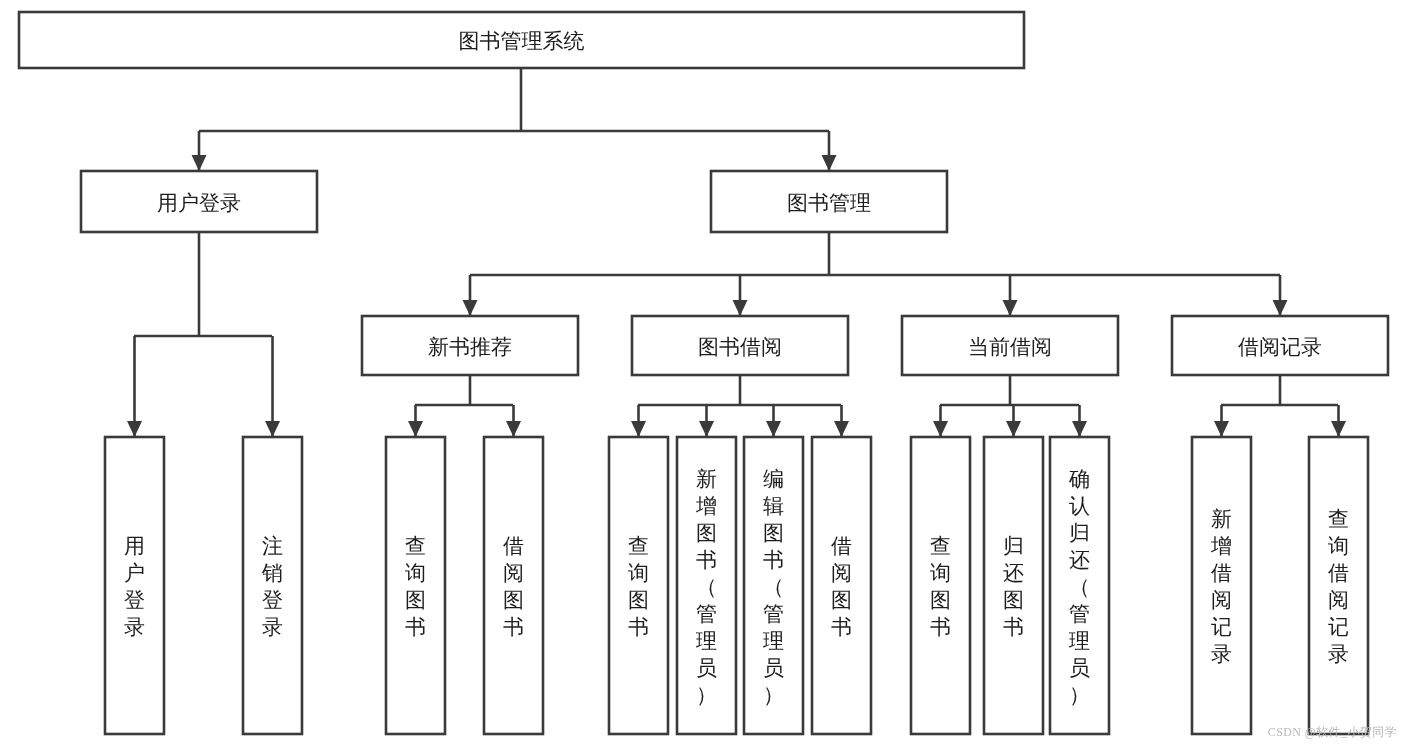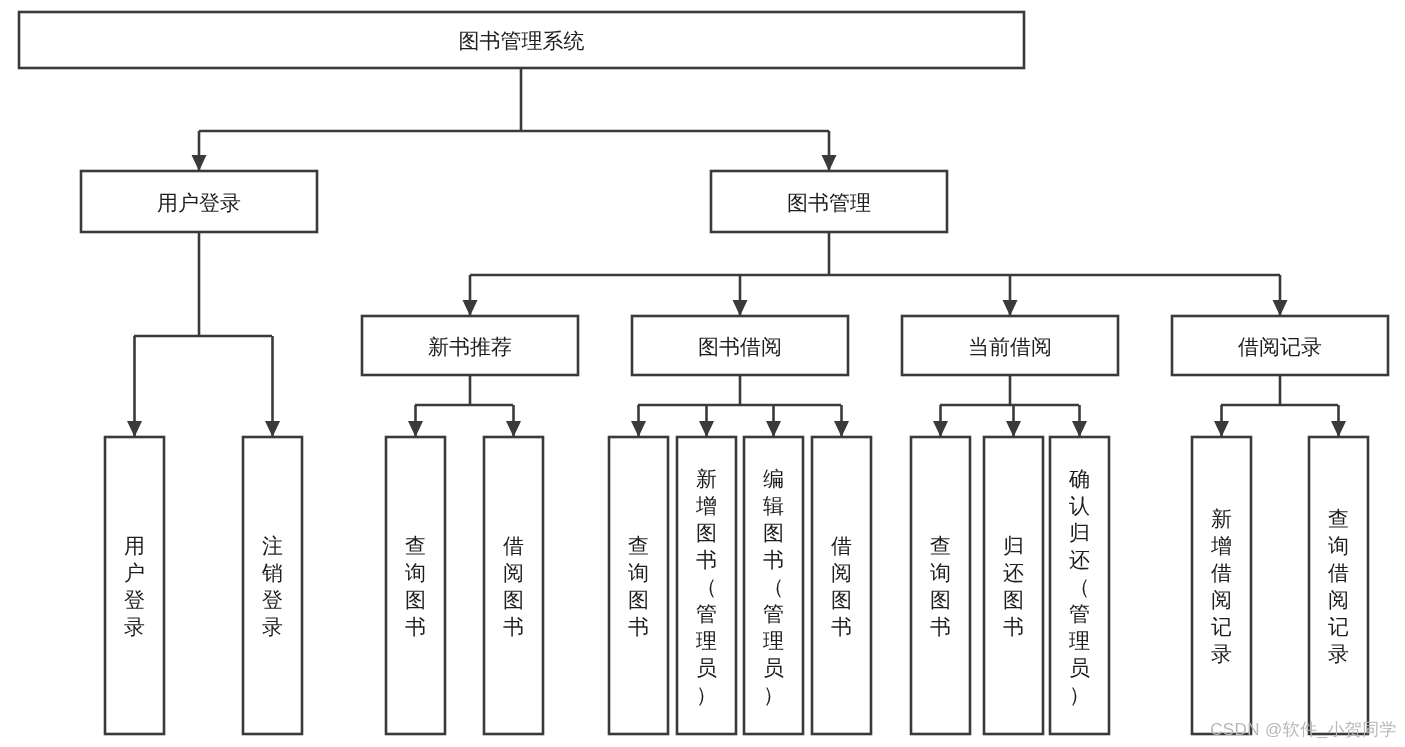--- a/index.html
+++ b/index.html
@@ -52,22 +52,22 @@
   .node-label-v {
     font-family: "DejaVu Sans", "Liberation Sans", sans-serif;
     font-size: 21px;
     fill: #1d1d1d;
     text-anchor: middle;
   }
   .watermark {
     position: absolute;
     right: 8px;
     bottom: 6px;
-    font-family: Liberation Sans, sans-serif;
-    font-size: 17px;
+    font-family: Liberation Serif, serif;
+    font-size: 12px;
     color: #b8b8b8;
     white-space: nowrap;
     letter-spacing: 0.4px;
     pointer-events: none;
   }
 </style>
 </head>
 <body>
 
 <div id="diagram-root">

